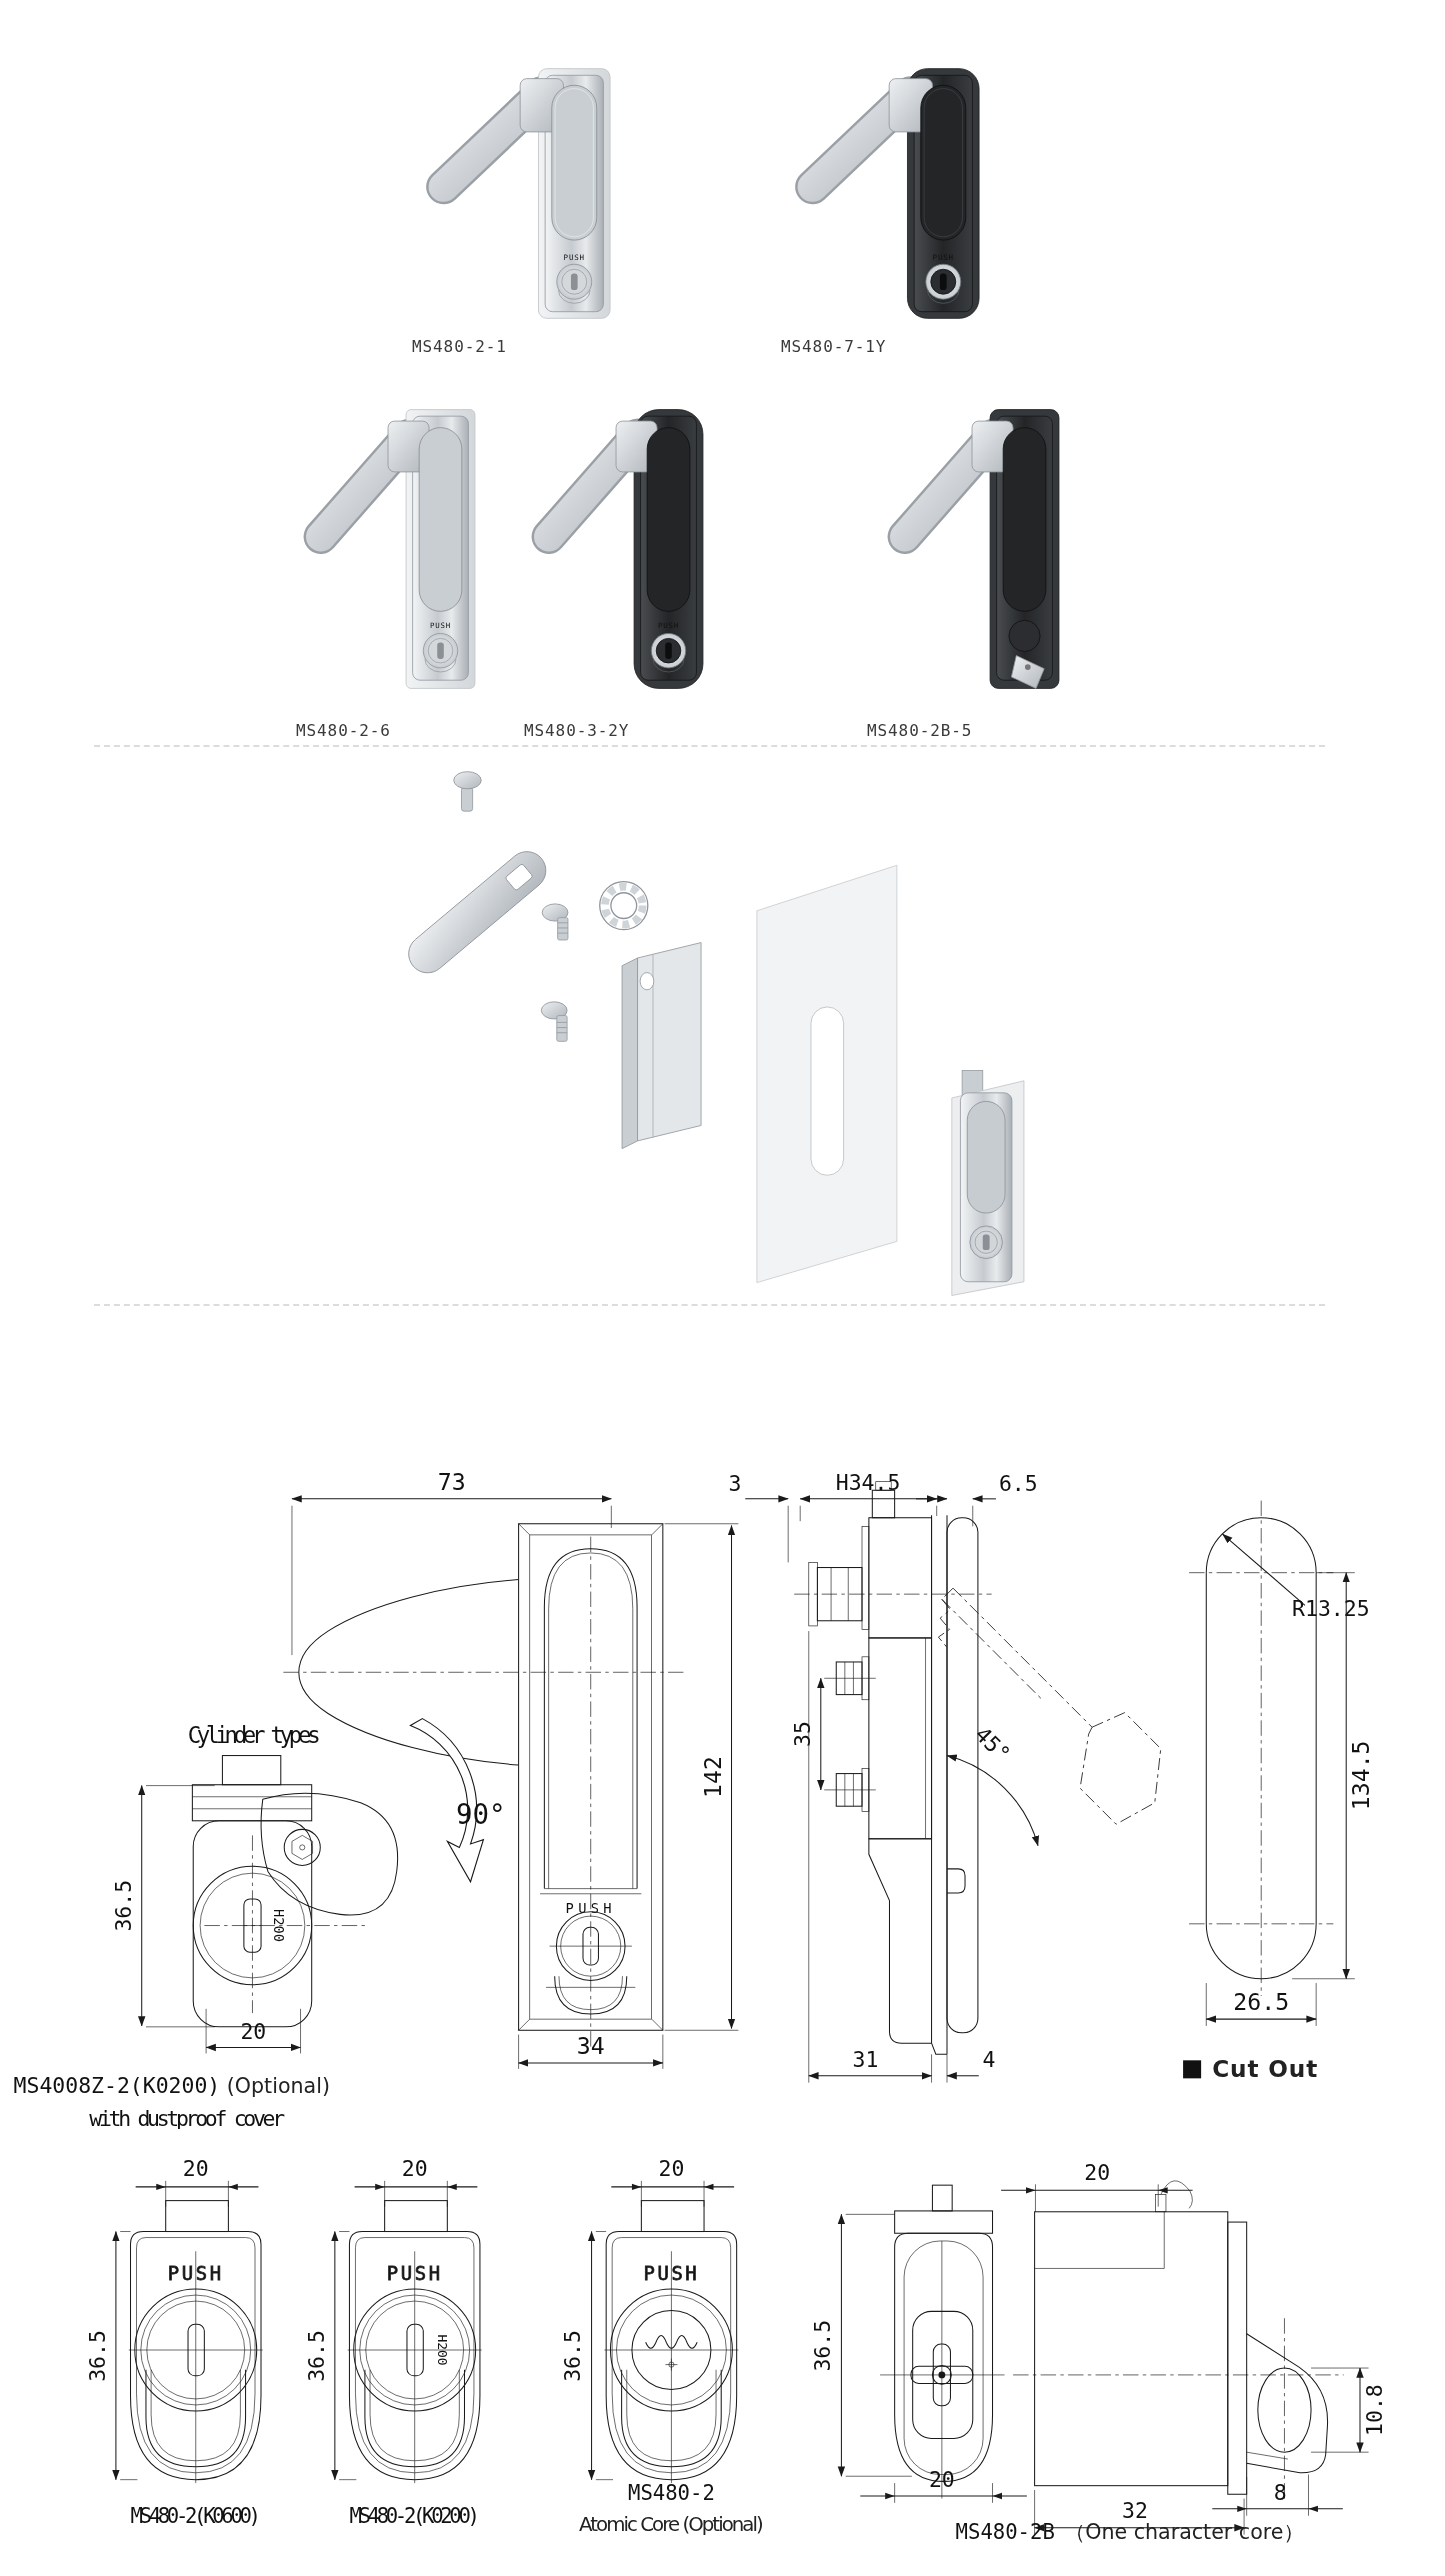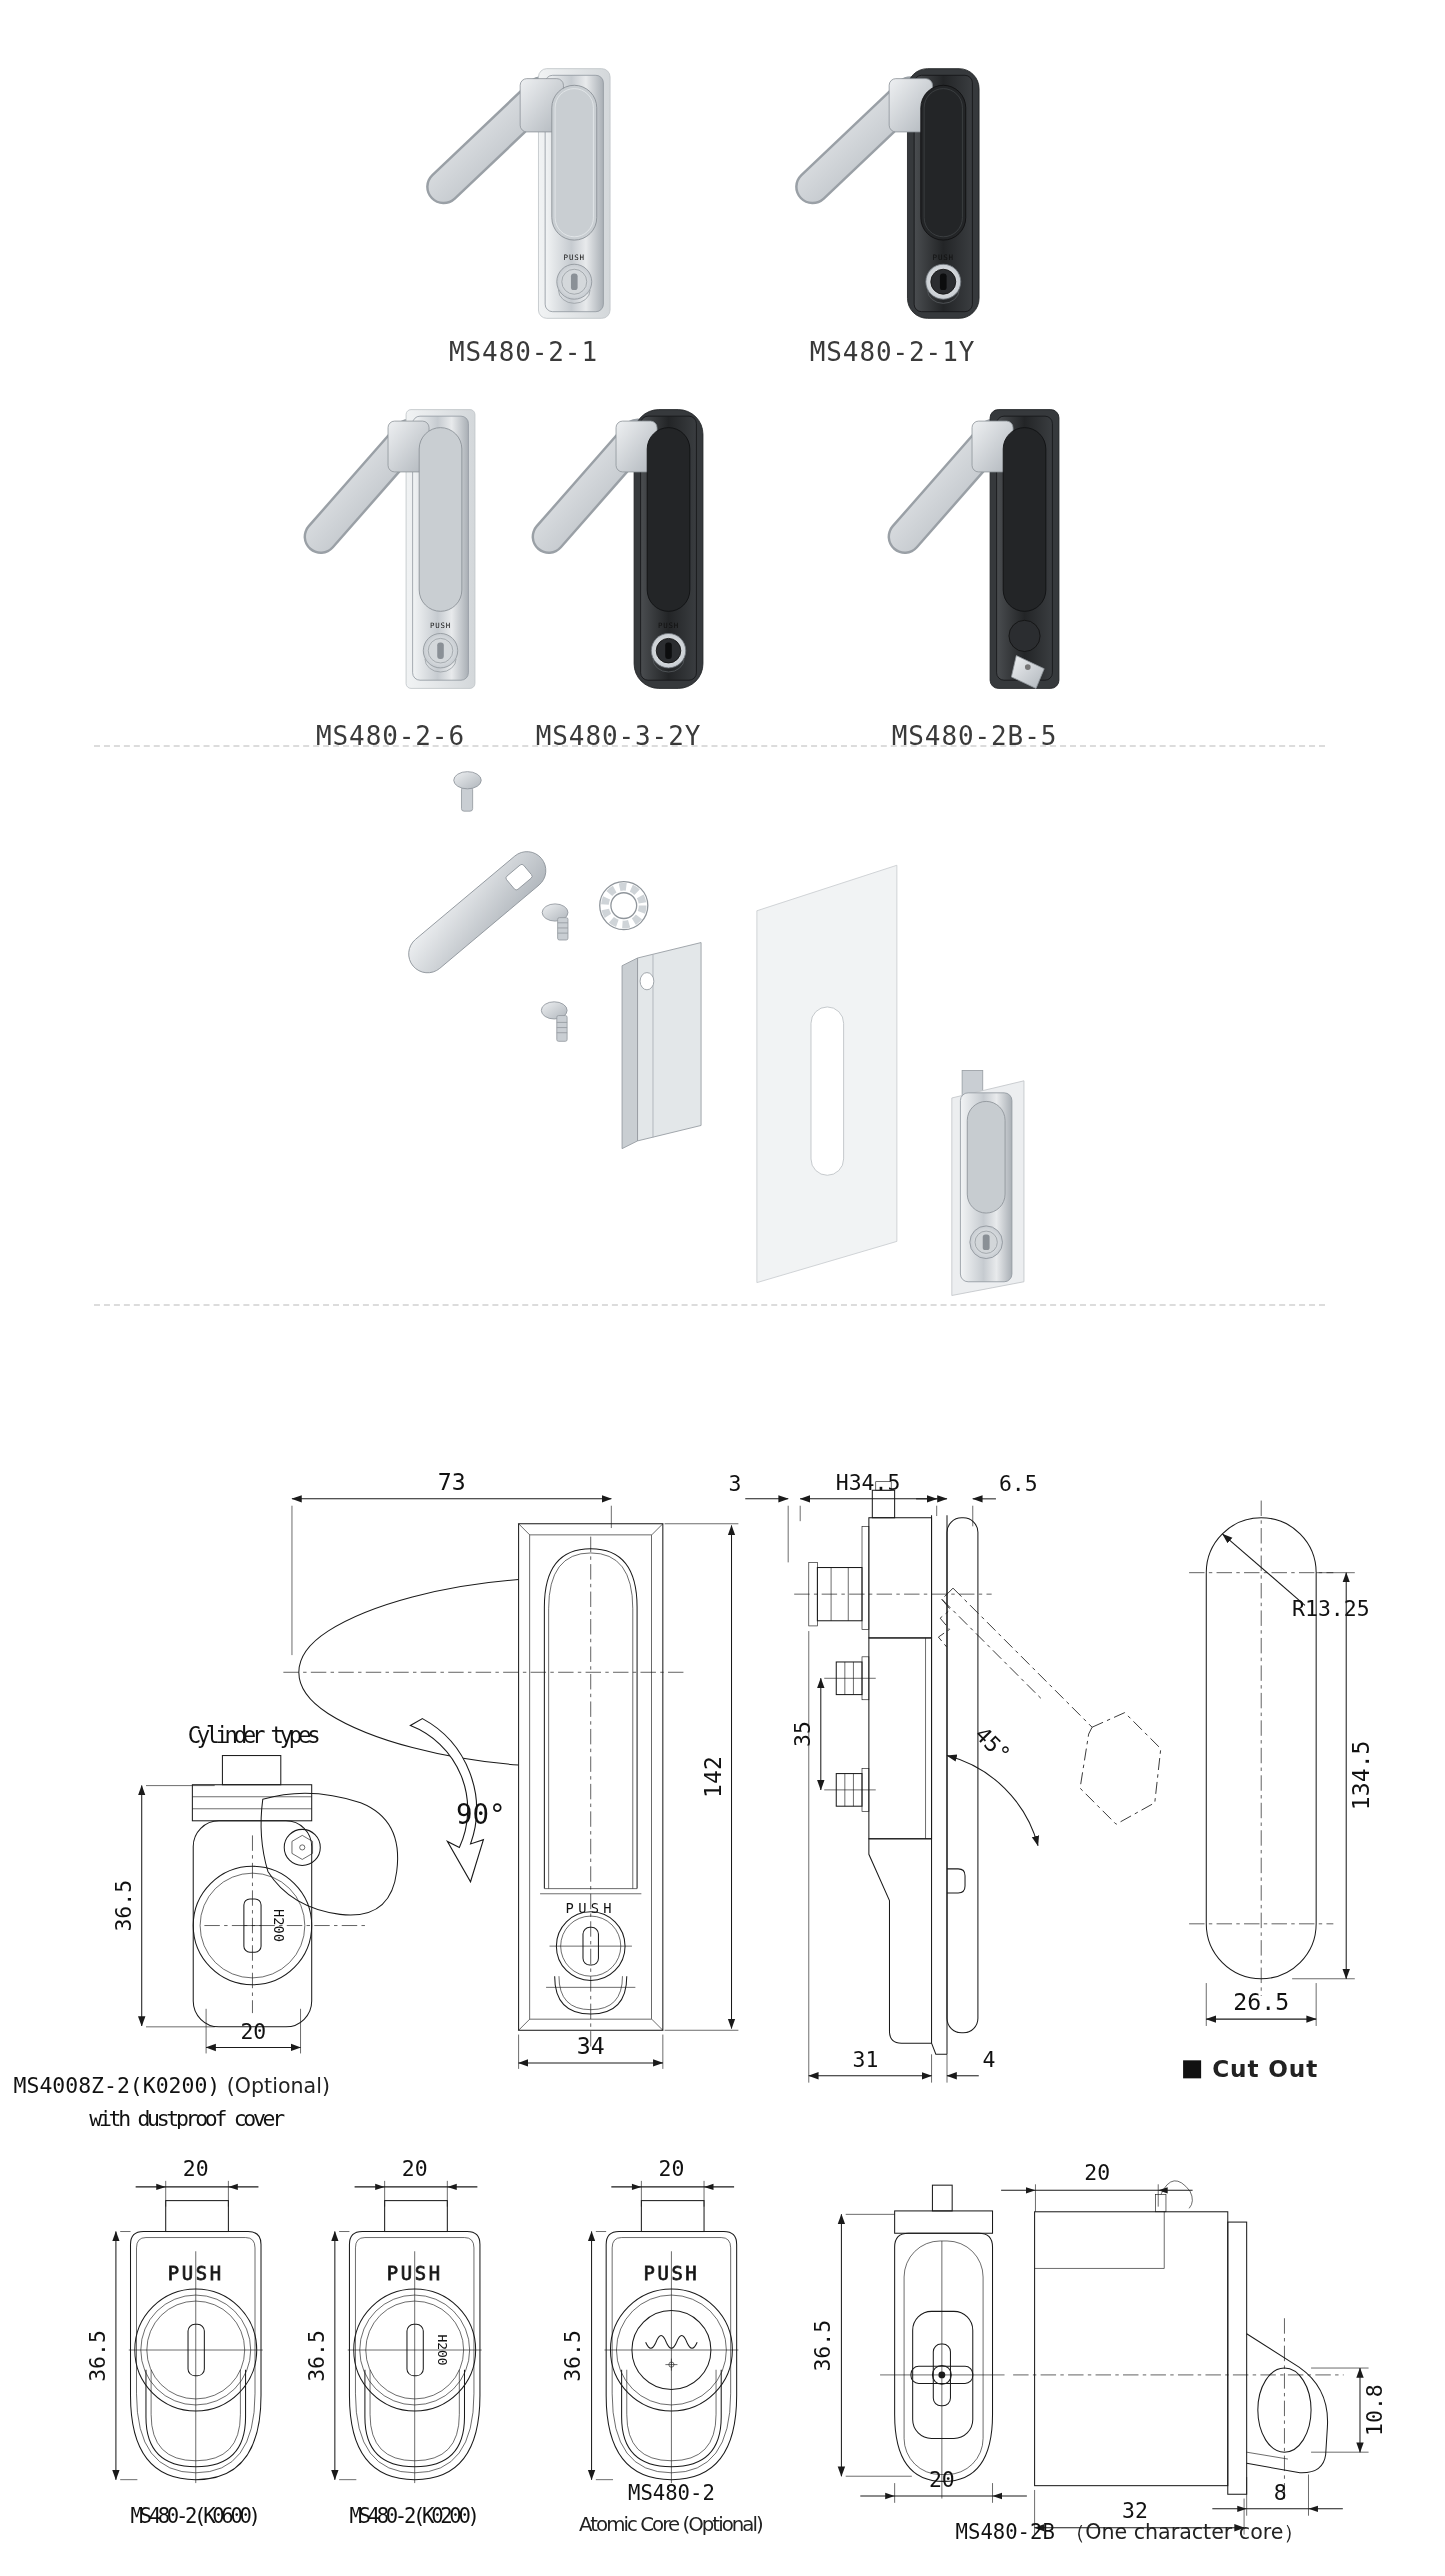--- a/index.html
+++ b/index.html
@@ -1,19 +1,19 @@
 <!DOCTYPE html>
 <html style="font-size:13.7px"><head>
 <meta charset="utf-8">
 <style>
   html,body{margin:0;padding:0;background:#fff;}
   .page{position:relative;width:1445px;height:2576px;background:#ffffff;overflow:hidden;
         font-family:"DejaVu Sans Mono",monospace;}
   .abs{position:absolute;}
-  .plabel{position:absolute;text-align:center;font-size:26px;letter-spacing:0.9px;color:#3a3a3a;
+  .plabel{position:absolute;font-size:16px;letter-spacing:0.9px;color:#3a3a3a;
           font-family:"DejaVu Sans Mono",monospace;}
   .divider{position:absolute;left:94px;width:1231px;border-top:2.6px dashed #dcdcdc;height:0;}
   svg{display:block;}
   .ln{stroke:#1a1a1a;stroke-width:1.2;fill:none;}
   .thin{stroke:#1a1a1a;stroke-width:.75;fill:none;}
   .cl{stroke:#1a1a1a;stroke-width:.8;fill:none;stroke-dasharray:18 5 4 5;}
   .kd{stroke:#1a1a1a;stroke-width:1;fill:none;stroke-dasharray:14 5 4 5;}
   .t{font-family:"DejaVu Sans Mono",monospace;fill:#111;}
   .ts{font-family:"DejaVu Sans",sans-serif;fill:#222;}
   .arrfill{fill:#1a1a1a;}
@@ -81,21 +81,21 @@
     <rect x="156" y="34" width="70" height="284" rx="9" fill="url(#gBlack)" stroke="#141517"></rect>
     <rect x="126" y="38" width="52" height="64" rx="8" fill="url(#gSteel)" stroke="#8f959b"></rect>
     <rect x="164" y="46" width="54" height="186" rx="27" fill="#232527" stroke="#0e0f10"></rect>
     <rect x="168" y="50" width="46" height="178" rx="23" fill="none" stroke="#3f4245"></rect>
     <text class="t" x="191" y="256" font-size="9" letter-spacing="1" text-anchor="middle" fill="#9ba1a7">PUSH</text>
     <circle cx="191" cy="282" r="21" fill="url(#gFace)" stroke="#6f757b"></circle>
     <circle cx="191" cy="282" r="15" fill="#2b2d30" stroke="#111"></circle>
     <rect x="187" y="272" width="8" height="20" rx="3.5" fill="#0c0d0e"></rect>
     <path d="M172,292 a19,16 0 0 0 38,0" fill="none" stroke="#55595d"></path>
   </svg>
-  <div class="plabel" style="left:781px;top:337px;width:223px">MS480-2-1Y</div>
+  <div class="plabel" style="left:781px;top:337px;width:223px">MS480-7-1Y</div>
 
   <svg class="abs" style="left:296px;top:385px" width="189" height="328" viewBox="0 0 230 400">
     <g>
       <path d="M30,185 L138,62" stroke="#9aa0a6" stroke-width="42" stroke-linecap="round" fill="none"></path>
       <path d="M30,185 L138,62" stroke="url(#gSteel)" stroke-width="36" stroke-linecap="round" fill="none"></path>
     </g>
     <rect x="134" y="30" width="84" height="340" rx="6" fill="url(#gFlange)" stroke="#bfc4c8"></rect>
     <rect x="142" y="38" width="68" height="322" rx="9" fill="url(#gChrome)" stroke="#9299a0"></rect>
     <rect x="112" y="44" width="50" height="62" rx="8" fill="url(#gSteel)" stroke="#8f959b"></rect>
     <rect x="150" y="52" width="52" height="224" rx="26" fill="#c9ced2" stroke="#878d93"></rect>

